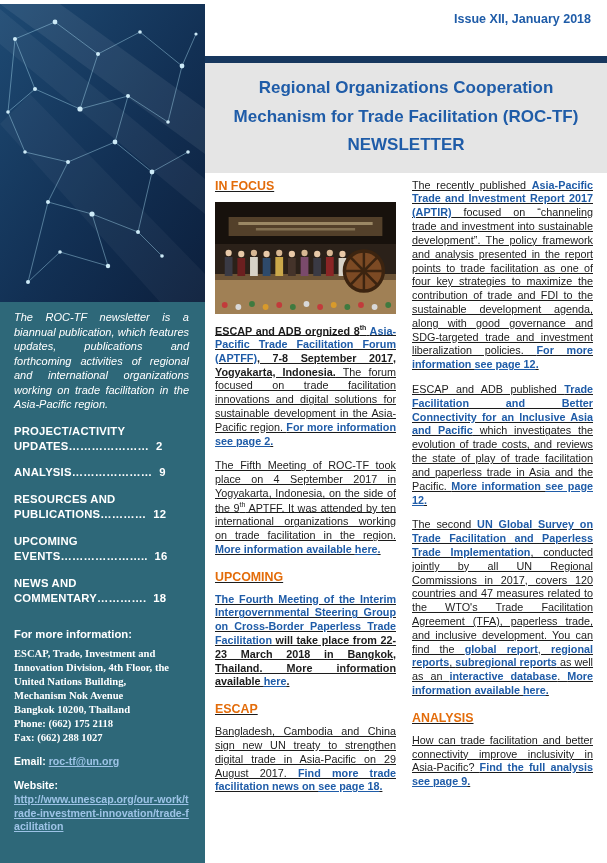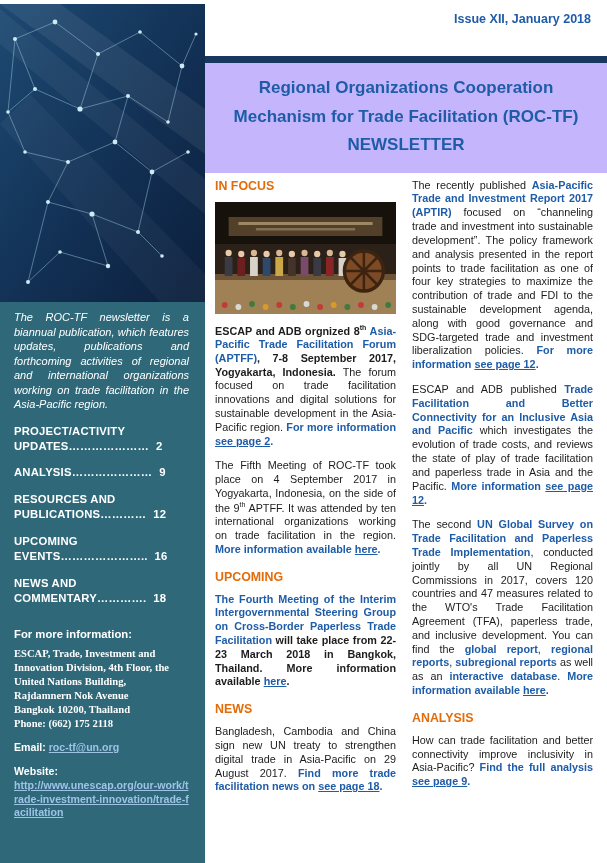--- a/index.html
+++ b/index.html
@@ -43,30 +43,30 @@
     color:var(--sidebarlink);text-decoration:underline;font-weight:700;
     word-break:break-all;cursor:pointer;
   }
   
   .main{margin-left:205px;}
   .issue-line{
     height:56px;padding:12px 16px 0 0;text-align:right;
     color:var(--blue);font-weight:700;font-size:12.5px;
   }
   .title-band{
-    background:#c4b5fd;
+    background:#e5e5e5;
     border-top:7px solid var(--navy);
     padding:11px 18px 13px;
     text-align:center;
   }
   .title-line{
     color:var(--blue);font-weight:700;font-size:17px;line-height:1.68;
   }
   .columns{display:flex;gap:16px;padding:6px 14px 0 10px;}
-  .col{flex:1;font-size:10.8px;line-height:1.28;text-align:justify;}
+  .col{flex:1;font-size:10.8px;line-height:1.28;text-align:justify;text-decoration:underline;}
   .sec-heading{
     color:var(--orange);font-weight:700;font-size:12.4px;
     margin:0 0 7px;text-align:left;
   }
   .sec-heading.gap{margin-top:13px;}
   .para{margin:0 0 11px;}
   .photo{margin:1px 0 10px;line-height:0;}
   .photo svg{width:100%;height:112px;display:block;}
   
   .seg-p{}
@@ -141,23 +141,24 @@
       <div class="toc-item"><span>UPCOMING EVENTS</span><span>…………………..</span><span class="toc-page">16</span></div>
       <div class="toc-item"><span>NEWS AND COMMENTARY</span><span>………….</span><span class="toc-page">18</span></div>
     </nav>
 
     <div class="more-info">For more information:</div>
 
     <div class="address">
       <div>ESCAP, Trade, Investment and</div>
       <div>Innovation Division, 4th Floor, the</div>
       <div>United Nations Building,</div>
-      <div>Rajdamnern Nok Avenue</div>
+      <div>Mechanism Nok Avenue</div>
       <div>Bangkok 10200, Thailand</div>
       <div>Phone: (662) 175 2118</div>
+      <div>Fax: (662) 288 1027</div>
     </div>
 
     <div class="contact">
       <span>Email: </span><a class="sidebar-link">roc-tf@un.org</a>
     </div>
 
     <div class="contact">
       <div>Website:</div>
       <a class="sidebar-link">http://www.unescap.org/our-work/trade-investment-innovation/trade-facilitation</a>
     </div>
@@ -229,21 +230,21 @@
             </g>
           </svg>
         </div>
 
         <p class="para"><span class="seg-b">ESCAP and ADB orgnized 8</span><span class="seg-bsup">th</span><span class="seg-b"> </span><span class="seg-bl">Asia-Pacific Trade Facilitation Forum (APTFF)</span><span class="seg-b">, 7-8 September 2017, Yogyakarta, Indonesia.</span><span class="seg-p"> The forum focused on trade facilitation innovations and digital solutions for sustainable development in the Asia-Pacific region. </span><span class="seg-bl">For more information </span><span class="seg-lk">see page 2</span><span class="seg-bl">.</span></p>
         <p class="para"><span class="seg-p">The Fifth Meeting of ROC-TF took place on 4 September 2017 in Yogyakarta, Indonesia, on the side of the 9</span><span class="seg-sup">th</span><span class="seg-p"> APTFF. It was attended by ten international organizations working on trade facilitation in the region. </span><span class="seg-bl">More information available </span><span class="seg-lk">here</span><span class="seg-bl">.</span></p>
 
         <h2 class="sec-heading gap">UPCOMING</h2>
         <p class="para"><span class="seg-bl">The Fourth Meeting of the Interim Intergovernmental Steering Group on Cross-Border Paperless Trade Facilitation</span><span class="seg-b"> will take place from 22-23 March 2018 in Bangkok, Thailand. More information available </span><span class="seg-lk">here</span><span class="seg-b">.</span></p>
 
-        <h2 class="sec-heading gap">NEWS</h2>
+        <h2 class="sec-heading gap">ESCAP</h2>
         <p class="para"><span class="seg-p">Bangladesh, Cambodia and China sign new UN treaty to strengthen digital trade in Asia-Pacific on 29 August 2017. </span><span class="seg-bl">Find more trade facilitation news on </span><span class="seg-lk">see page 18</span><span class="seg-bl">.</span></p>
       </section>
 
       <section class="col">
         <p class="para"><span class="seg-p">The recently published </span><span class="seg-bl">Asia-Pacific Trade and Investment Report 2017 (APTIR)</span><span class="seg-p"> focused on “channeling trade and investment into sustainable development”. The policy framework and analysis presented in the report points to trade facilitation as one of four key strategies to maximize the contribution of trade and FDI to the sustainable development agenda, along with good governance and SDG-targeted trade and investment liberalization policies. </span><span class="seg-bl">For more information </span><span class="seg-lk">see page 12</span><span class="seg-bl">.</span></p>
         <p class="para"><span class="seg-p">ESCAP and ADB published </span><span class="seg-bl">Trade Facilitation and Better Connectivity for an Inclusive Asia and Pacific</span><span class="seg-p"> which investigates the evolution of trade costs, and reviews the state of play of trade facilitation and paperless trade in Asia and the Pacific. </span><span class="seg-bl">More information </span><span class="seg-lk">see page 12</span><span class="seg-bl">.</span></p>
         <p class="para"><span class="seg-p">The second </span><span class="seg-bl">UN Global Survey on Trade Facilitation and Paperless Trade Implementation</span><span class="seg-p">, conducted jointly by all UN Regional Commissions in 2017, covers 120 countries and 47 measures related to the WTO's Trade Facilitation Agreement (TFA), paperless trade, and inclusive development. You can find the </span><span class="seg-bl">global report</span><span class="seg-p">, </span><span class="seg-bl">regional reports</span><span class="seg-p">, </span><span class="seg-bl">subregional reports</span><span class="seg-p"> as well as an </span><span class="seg-bl">interactive database</span><span class="seg-p">. </span><span class="seg-bl">More information available </span><span class="seg-lk">here</span><span class="seg-bl">.</span></p>
 
         <h2 class="sec-heading gap">ANALYSIS</h2>
         <p class="para"><span class="seg-p">How can trade facilitation and better connectivity improve inclusivity in Asia-Pacific? </span><span class="seg-bl">Find the full analysis </span><span class="seg-lk">see page 9</span><span class="seg-bl">.</span></p>

